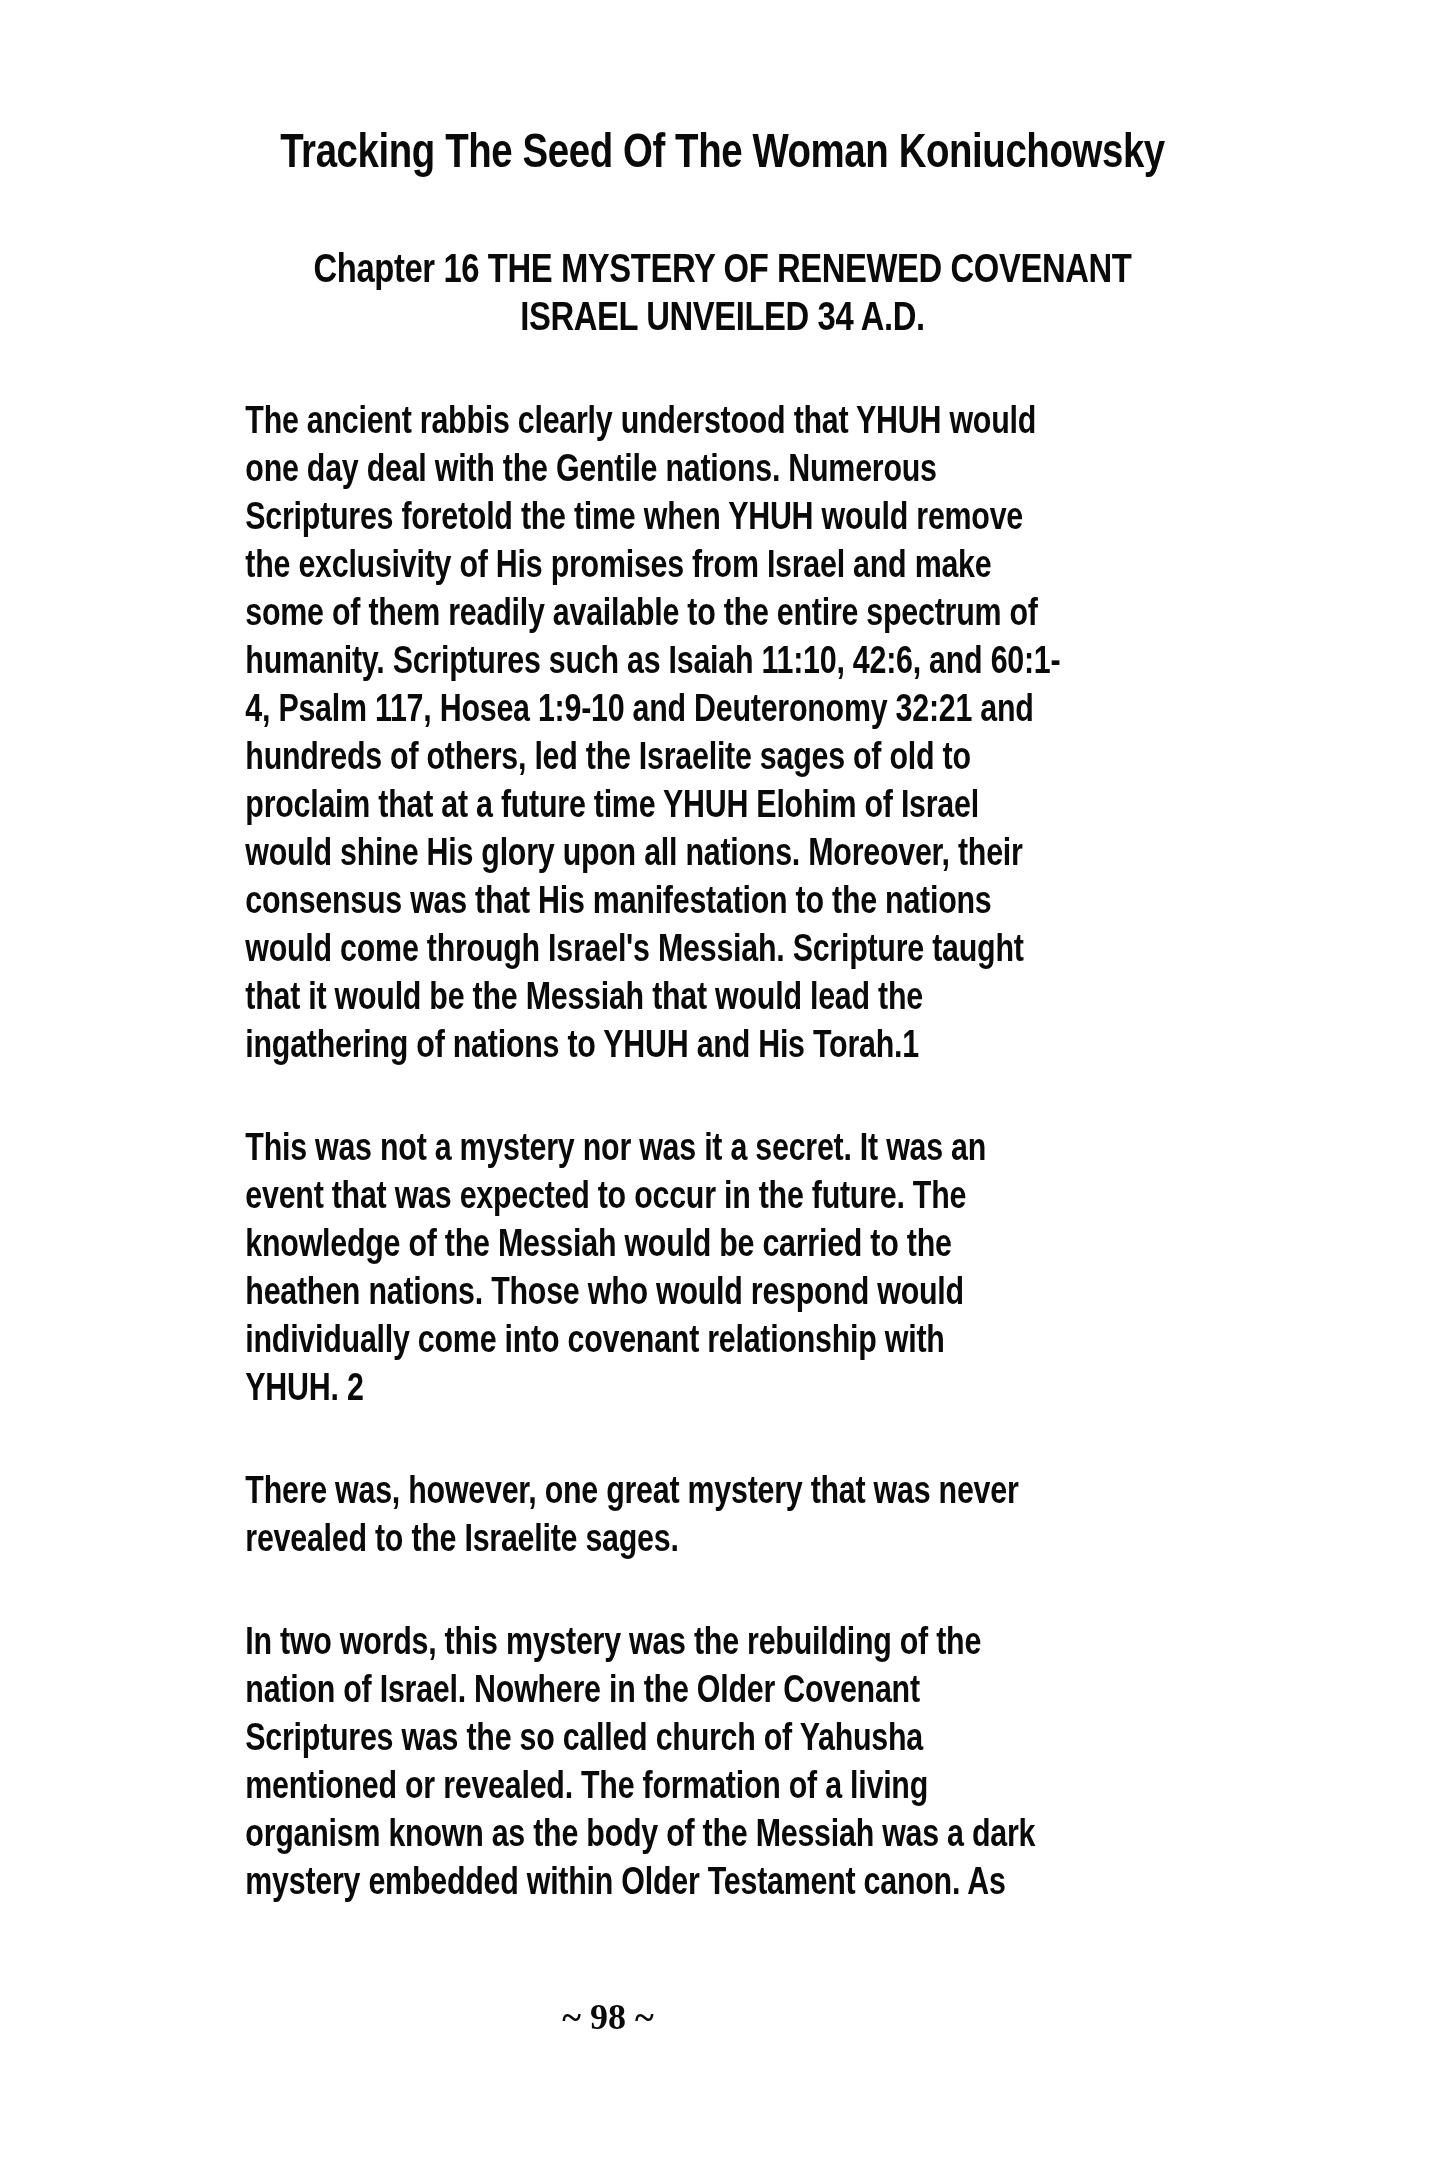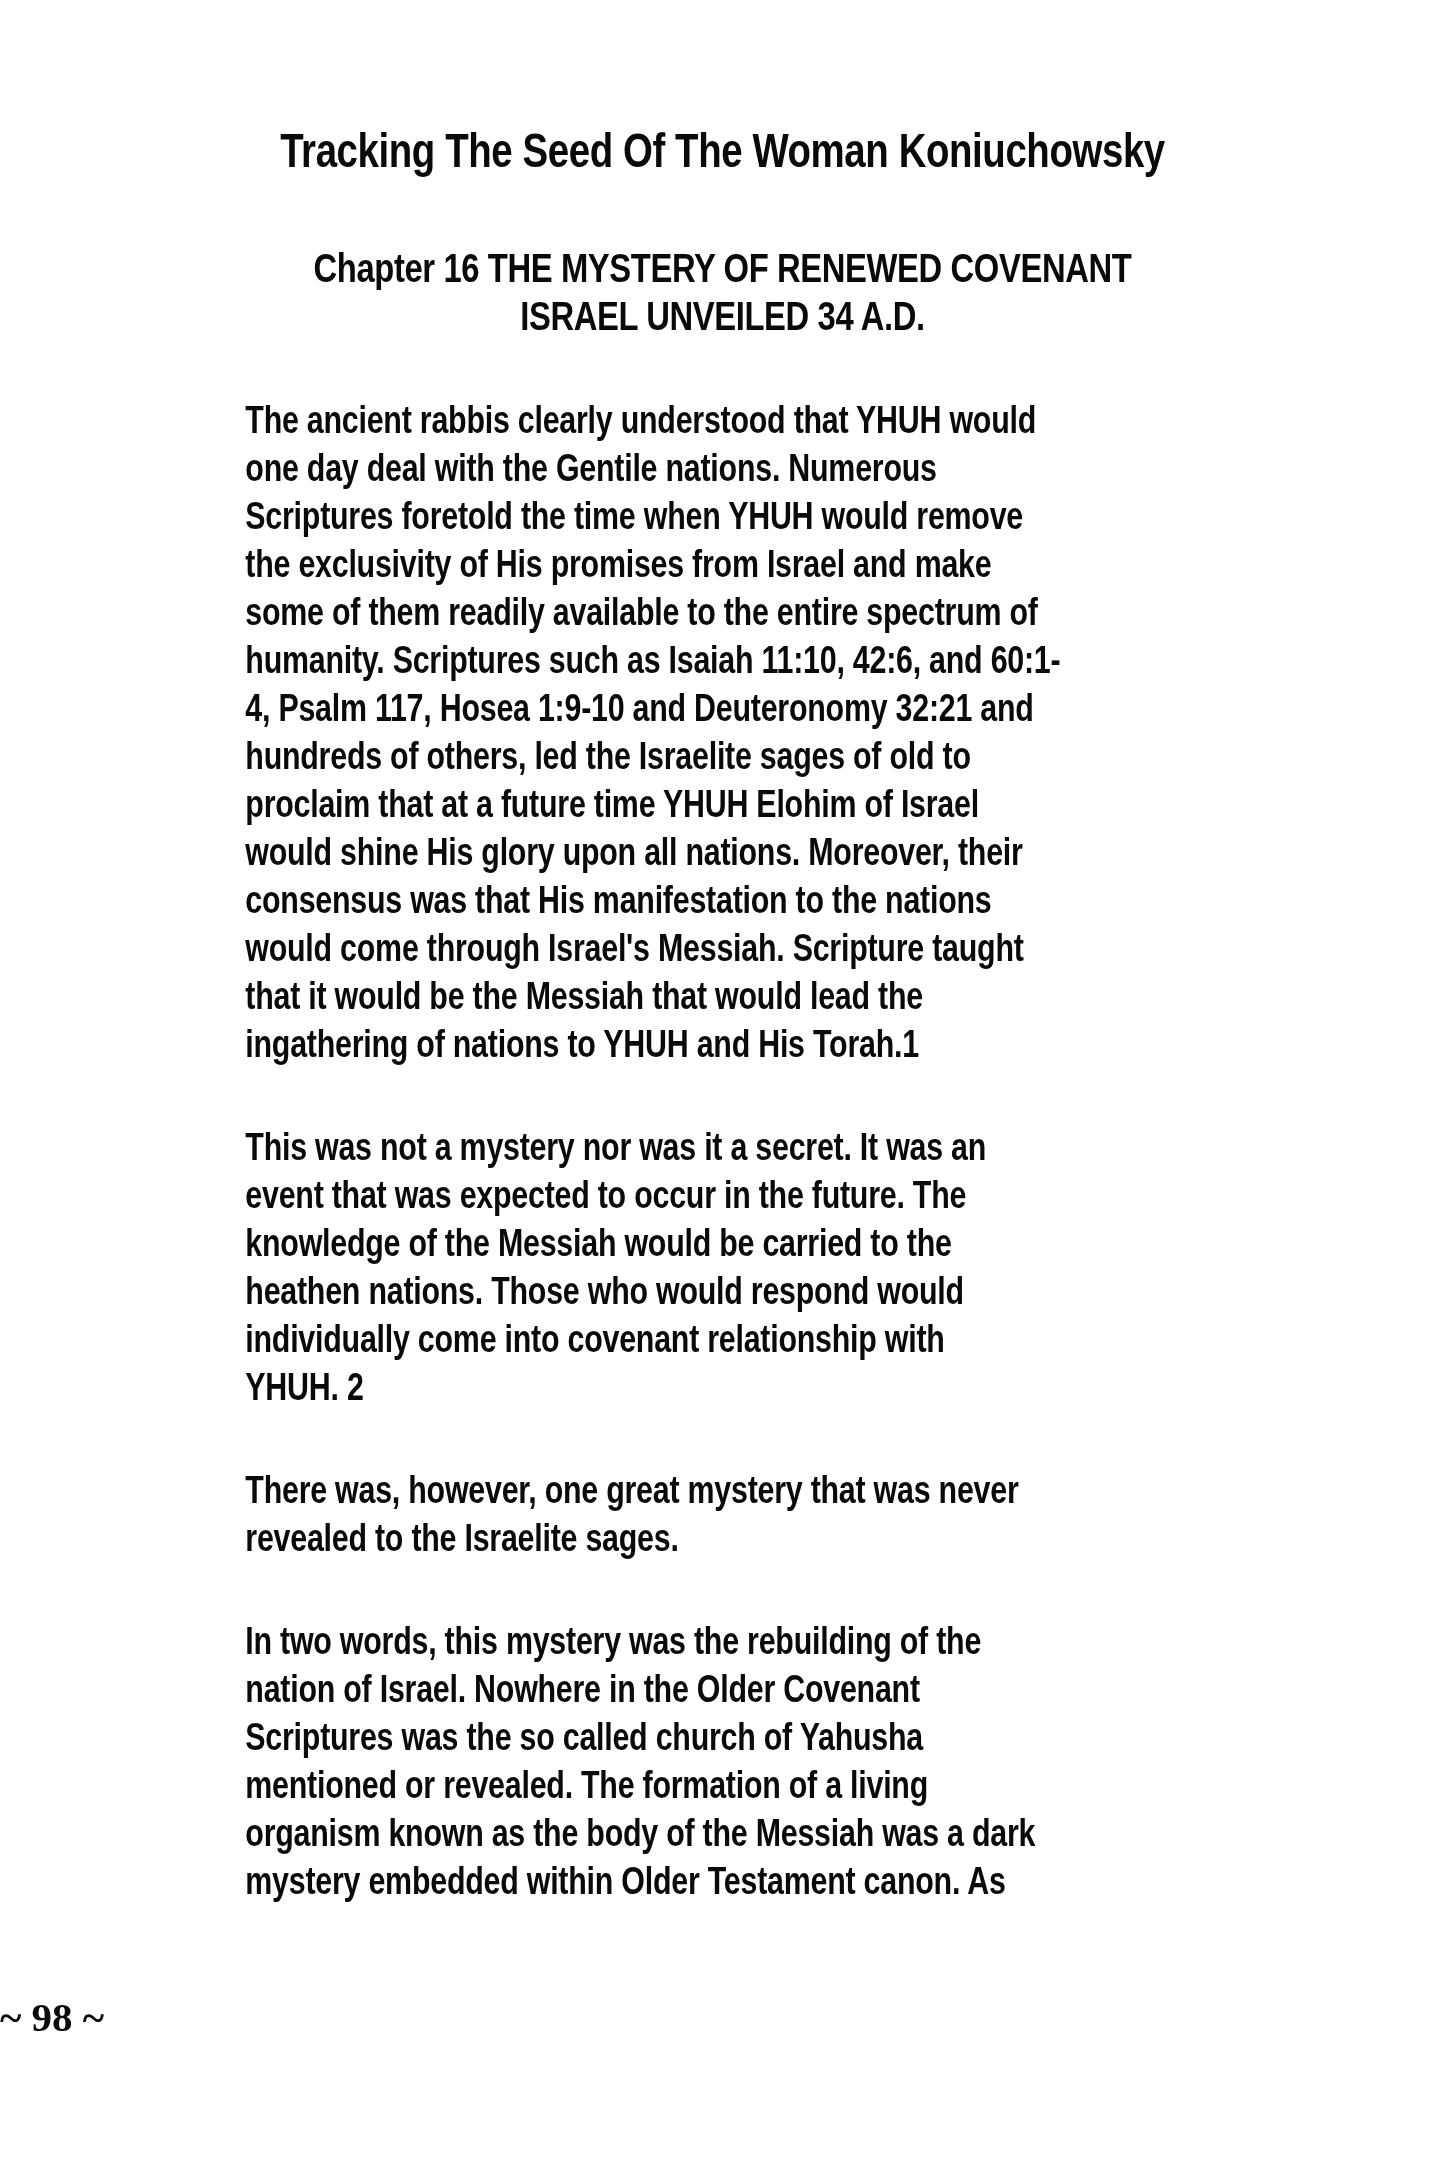--- a/index.html
+++ b/index.html
@@ -51,23 +51,24 @@
     font-size: 38px;
     line-height: 48px;
     white-space: pre;
     letter-spacing: -0.3px;
   }
   .page-number {
     position: absolute;
     left: 0;
     right: 0;
     top: 1988px;
+    text-align: center;
     font-family: "Liberation Serif", serif;
     font-weight: bold;
-    font-size: 41px;
+    font-size: 36px;
     line-height: 58px;
     color: #0a0a0a;
   }
 </style>
 </head>
 <body>
 
 <div class="page">
   <div class="text-column">
     <h1 class="book-title">Tracking The Seed Of The Woman Koniuchowsky</h1>

